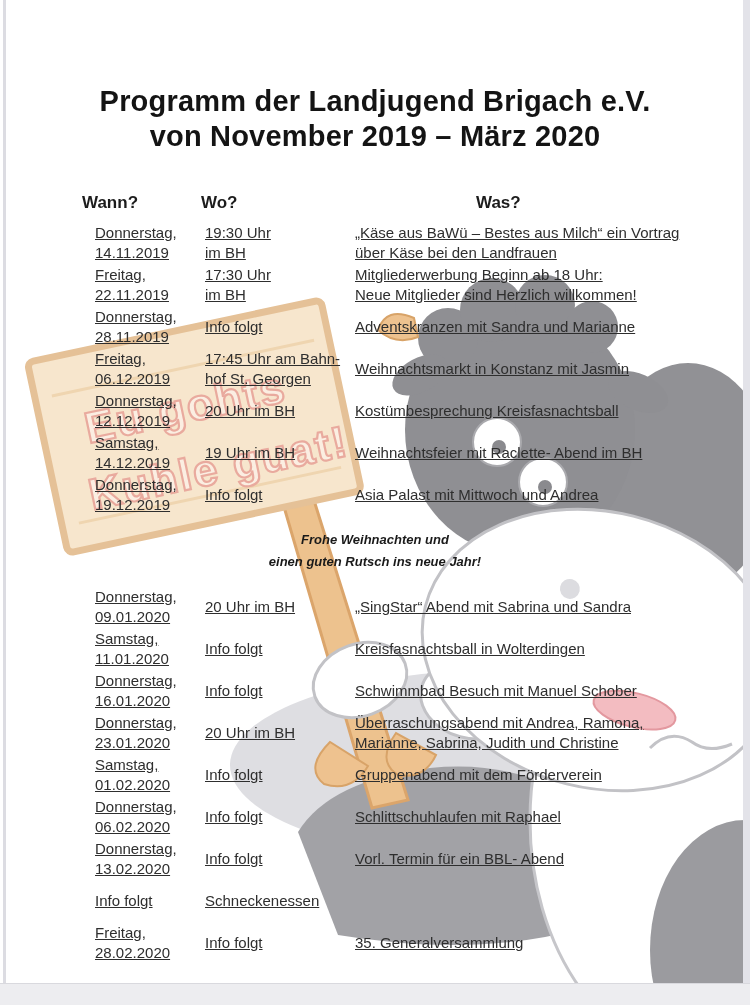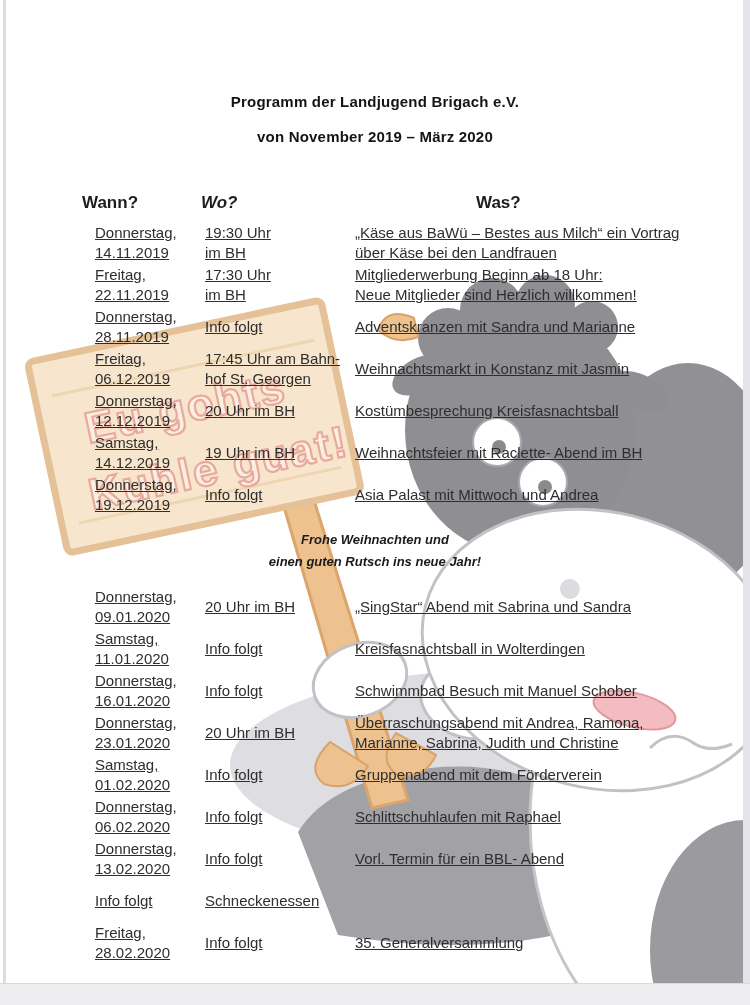--- a/index.html
+++ b/index.html
@@ -3,29 +3,29 @@
 <meta charset="utf-8">
 <style>
   html,body{margin:0;padding:0;background:#fff;}
   .screen{
     position:relative;width:750px;height:1005px;overflow:hidden;
     background:#ffffff;font-family:"Liberation Sans",sans-serif;
   }
   .watermark{position:absolute;left:0;top:0;z-index:1;pointer-events:none;}
   .content{position:absolute;left:0;top:0;width:750px;z-index:2;}
   .page-title{
-    margin:84px 0 0 0;text-align:center;font-size:15px;font-weight:bold;
+    margin:84px 0 0 0;text-align:center;font-size:29px;font-weight:bold;
     line-height:35px;color:#141414;letter-spacing:.2px;
   }
   .thead{
     display:grid;grid-template-columns:110px 150px auto;
     padding-left:76px;margin-top:39px;font-weight:bold;font-size:17px;color:#1c1c1c;
   }
   .thead .h-when{padding-left:6px;}
-  .thead .h-where{padding-left:15px;font-style:italic;}
+  .thead .h-where{padding-left:15px;}
   .thead .h-what{padding-left:140px;}
   .rows{padding-left:95px;}
   .rows-1{margin-top:9px;}
   .rows-2{margin-top:13px;}
   .row{
     display:grid;grid-template-columns:110px 150px auto;
     min-height:42px;align-items:center;
   }
   .cell{
     font-size:15px;line-height:20px;color:#2e2e2e;white-space:pre-line;text-decoration:underline;

